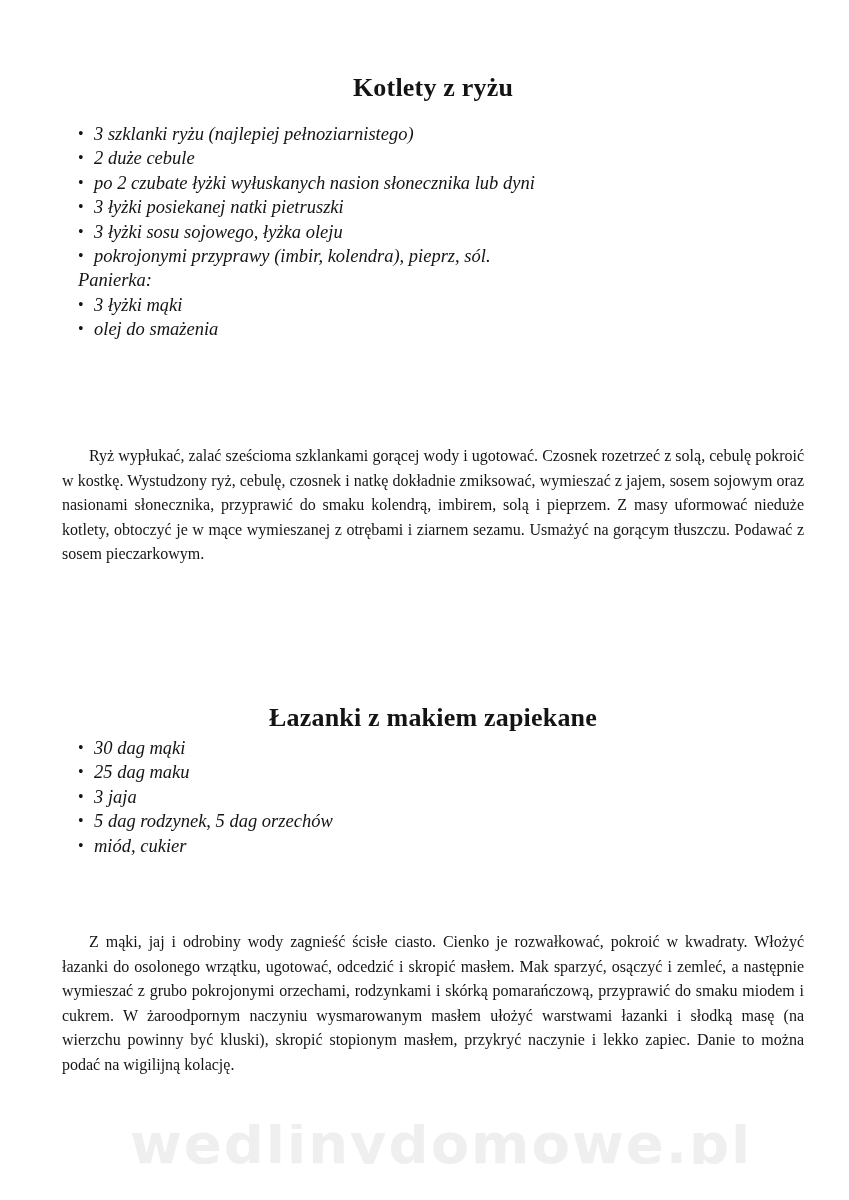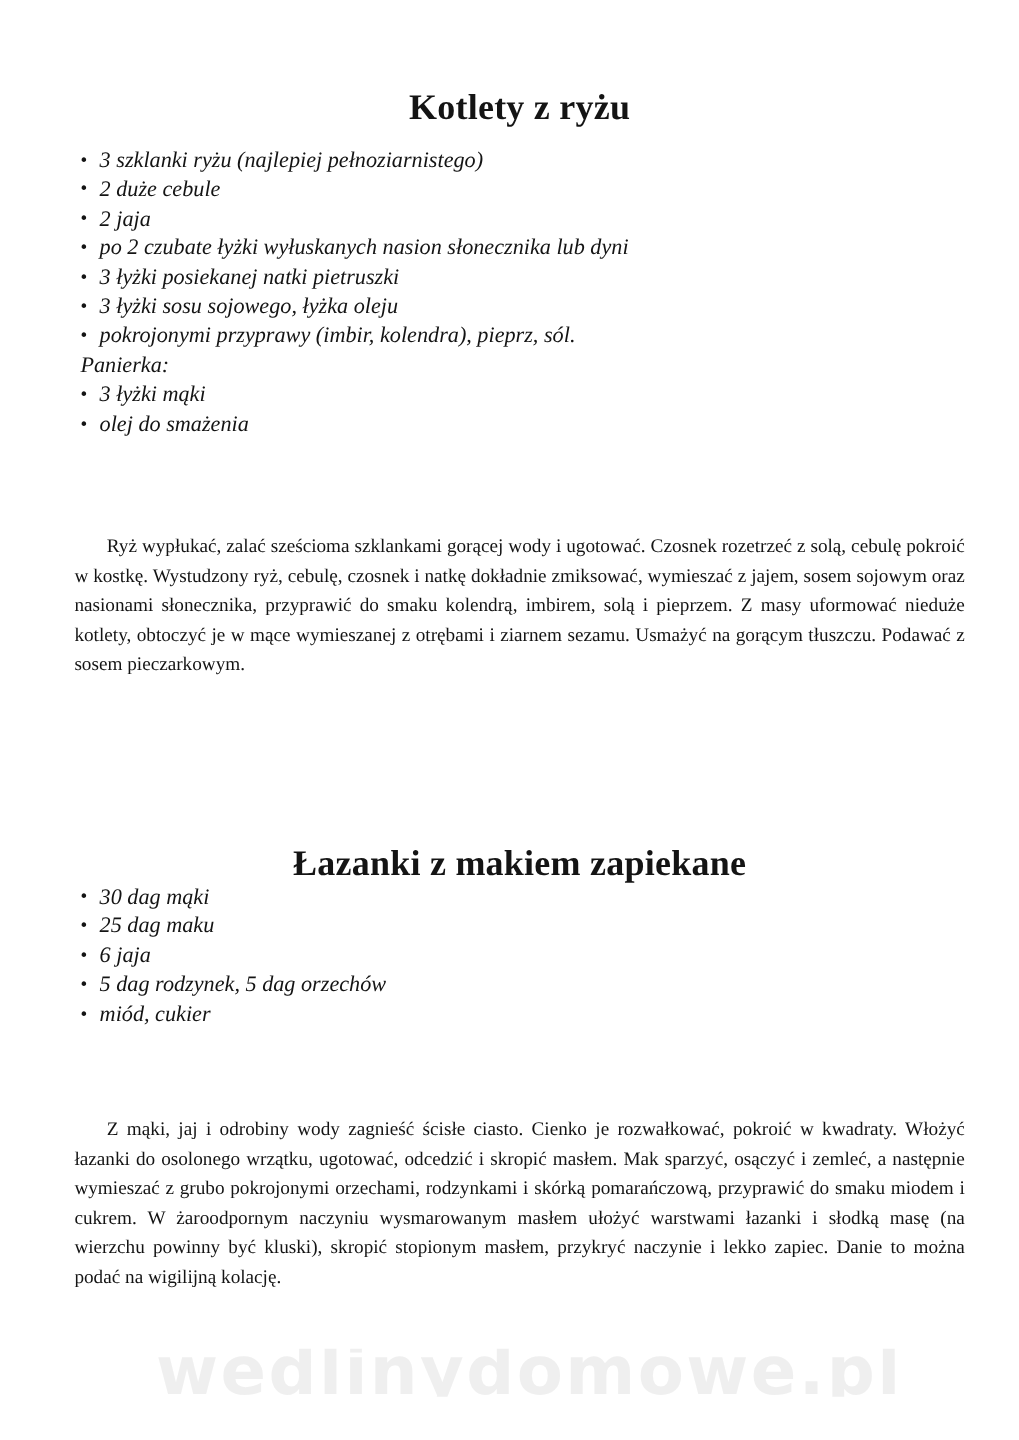--- a/index.html
+++ b/index.html
@@ -21,27 +21,27 @@
       top: 0;
       width: 742px;
     }
     .recipe-title {
       position: absolute;
       left: 0;
       width: 742px;
       text-align: center;
       font-family: "Liberation Serif", "DejaVu Serif", serif;
       font-weight: bold;
-      font-size: 30px;
+      font-size: 26px;
       letter-spacing: 0.2px;
       margin: 0;
     }
     .ingredients {
       position: absolute;
-      left: 5px;
+      left: 16px;
       margin: 0;
       padding: 0;
       list-style: none;
       font-family: "Liberation Serif", "DejaVu Serif", serif;
       font-style: italic;
       font-size: 18.5px;
       line-height: 24.4px;
     }
     .ingredients li {
       position: relative;
@@ -93,40 +93,39 @@
 <div class="watermark">wedlinydomowe.pl</div>
 
 <div class="page">
 
   <section>
     <h1 class="recipe-title" style="top:73px;">Kotlety z ryżu</h1>
 
     <ul class="ingredients" style="top:122px;">
       <li class="bullet">3 szklanki ryżu (najlepiej pełnoziarnistego)</li>
       <li class="bullet">2 duże cebule</li>
-      <li class="bullet">2 jaja</li>
       <li class="bullet">po 2 czubate łyżki wyłuskanych nasion słonecznika lub dyni</li>
       <li class="bullet">3 łyżki posiekanej natki pietruszki</li>
       <li class="bullet">3 łyżki sosu sojowego, łyżka oleju</li>
       <li class="bullet">pokrojonymi przyprawy (imbir, kolendra), pieprz, sól.</li>
       <li class="sublabel">Panierka:</li>
       <li class="bullet">3 łyżki mąki</li>
       <li class="bullet">olej do smażenia</li>
     </ul>
 
     <p class="body-text" style="top:444px;">Ryż wypłukać, zalać sześcioma szklankami gorącej wody i ugotować. Czosnek rozetrzeć z solą, cebulę pokroić w kostkę. Wystudzony ryż, ce­bulę, czosnek i natkę dokładnie zmiksować, wymieszać z jajem, sosem sojowym oraz nasionami słonecznika, przyprawić do smaku kolendrą, imbirem, solą i pieprzem. Z masy uformować nieduże kotlety, obtoczyć je w mące wymieszanej z otrębami i ziarnem sezamu. Usmażyć na gorą­cym tłuszczu. Podawać z sosem pieczarkowym.</p>
   </section>
 
   <section>
     <h1 class="recipe-title" style="top:703px;">Łazanki z makiem zapiekane</h1>
 
     <ul class="ingredients" style="top:736px;">
       <li class="bullet">30 dag mąki</li>
       <li class="bullet">25 dag maku</li>
-      <li class="bullet">6 jaja</li>
+      <li class="bullet">3 jaja</li>
       <li class="bullet">5 dag rodzynek, 5 dag orzechów</li>
       <li class="bullet">miód, cukier</li>
     </ul>
 
     <p class="body-text" style="top:930px;">Z mąki, jaj i odrobiny wody zagnieść ścisłe ciasto. Cienko je rozwałko­wać, pokroić w kwadraty. Włożyć łazanki do osolonego wrzątku, ugoto­wać, odcedzić i skropić masłem. Mak sparzyć, osączyć i zemleć, a następ­nie wymieszać z grubo pokrojonymi orzechami, rodzynkami i skórką pomarańczową, przyprawić do smaku miodem i cukrem. W żaroodpor­nym naczyniu wysmarowanym masłem ułożyć warstwami łazanki i słodką masę (na wierzchu powinny być kluski), skropić stopionym masłem, przy­kryć naczynie i lekko zapiec. Danie to można podać na wigilijną kolację.</p>
   </section>
 
 </div>
 
 </body></html>

